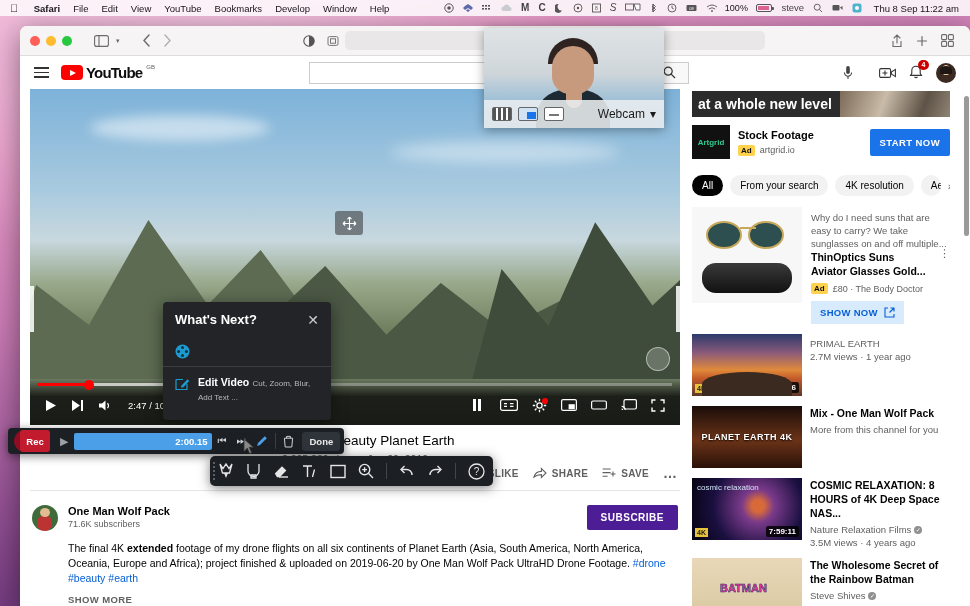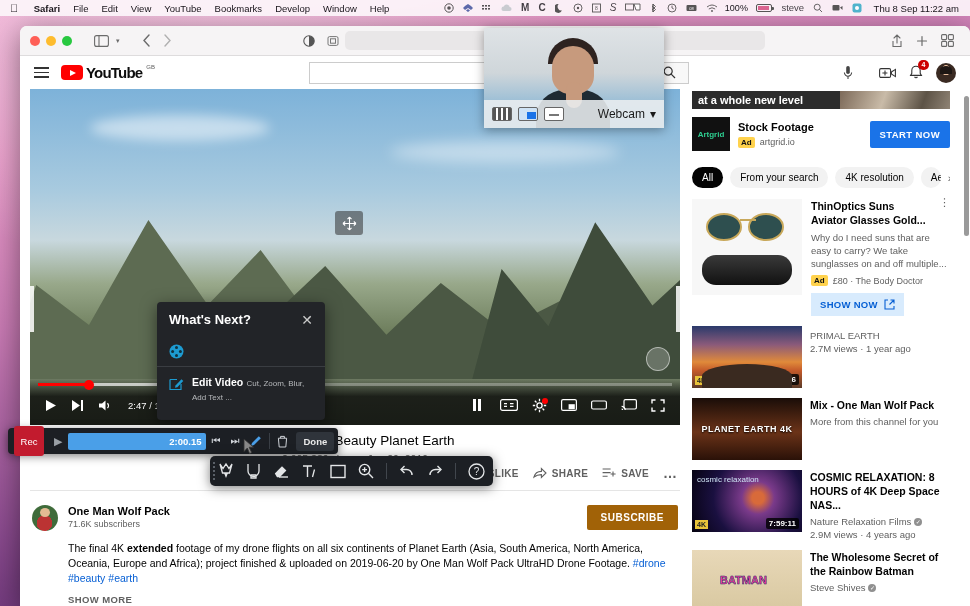--- a/index.html
+++ b/index.html
@@ -151,21 +151,21 @@
   }
   .ctr-ring {
     position:absolute; right:10px; top:258px; width:24px; height:24px; border-radius:50%;
     background:rgba(255,255,255,.22); border:1px solid rgba(255,255,255,.5);
   }
   .edge-bar { position:absolute; width:4px; height:46px; background:rgba(255,255,255,.85); top:197px; }
   .edge-bar.l { left: 0; } .edge-bar.r { right: 0; }
 
   
   #whatsnext {
-    position: absolute; left: 127px; top: 213px; width: 168px;
+    position: absolute; left: 133px; top: 213px; width: 168px;
     background: #222428; color: #e9e9e9; border-radius: 4px;
     box-shadow: 0 4px 16px rgba(0,0,0,.5); z-index: 22; padding-bottom: 10px;
   }
   #wn-head { display:flex; align-items:center; justify-content:space-between; padding: 10px 10px 8px 12px; }
   #wn-title { font-size: 13px; font-weight: bold; color: #fff; }
   #wn-close { color:#ccc; font-size: 14px; line-height: 1; padding: 0 2px; }
   .wn-item { display: flex; gap: 8px; padding: 8px 12px 7px; align-items: flex-start; }
   .wn-item + .wn-item { border-top: 1px solid #3a3d42; }
   .wn-ico { width: 15px; height: 15px; flex: 0 0 15px; margin-top: 1px; }
   .wn-t { font-size: 10.5px; font-weight: bold; color: #fff; margin-bottom: 2px; }
@@ -190,30 +190,30 @@
   #views { font-size: 10.5px; color: #606060; }
   #actions { margin-left: auto; display: flex; align-items: center; gap: 14px; color: #606060; }
   .act { display: flex; align-items: center; gap: 5px; font-size: 10px; font-weight: bold; letter-spacing: .3px; }
 
   #chanrow { display: flex; align-items: flex-start; padding: 14px 2px 0; border-top: 1px solid #e5e5e5; margin-top: 9px; }
   #chan-av { width: 26px; height: 26px; border-radius: 50%; margin-right: 10px; flex:0 0 26px;
     background: radial-gradient(circle at 48% 70%, #b33 0 34%, #3f6b3a 35% 100%); position:relative; overflow:hidden;}
   #chan-av::before{content:'';position:absolute;left:8px;top:3px;width:10px;height:9px;border-radius:50%;background:#e3bb93;}
   #chan-name { font-size: 11px; font-weight: bold; color: #030303; }
   #chan-subs { font-size: 9px; color: #606060; margin-top: 2px; }
-  #subscribe { margin-left: auto; background: #a16207; color: #fff; font-size: 10px;
+  #subscribe { margin-left: auto; background: #4c1d95; color: #fff; font-size: 10px;
     font-weight: bold; letter-spacing: .5px; padding: 7px 14px; border-radius: 2px; }
   #desc { padding: 10px 2px 0 38px; font-size: 10.5px; line-height: 15px; color: #030303; }
   #desc b { font-weight: bold; }
   .tag { color: #065fd4; }
   #showmore { font-size: 9.5px; font-weight: bold; color: #606060; padding: 8px 2px 0 38px; letter-spacing: .4px; }
 
   
-  #banner-ad { width: 100%; height: 18px; background: #2c2c2c; color: #fff;
-    font-size: 11px; font-weight: bold; display: flex; align-items: center; padding-left: 6px; position: relative; overflow:hidden;}
+  #banner-ad { width: 100%; height: 26px; background: #2c2c2c; color: #fff;
+    font-size: 14px; font-weight: bold; display: flex; align-items: center; padding-left: 6px; position: relative; overflow:hidden;}
   #banner-ad .photo { position:absolute; right:0; top:0; bottom:0; width: 110px;
     background: linear-gradient(110deg,#7d6a59,#c9bba8 40%,#5d5346 75%,#8f8374); }
   #artgrid-row { display: flex; align-items: center; gap: 8px; padding: 8px 0 10px; }
   #artgrid-logo { width: 38px; height: 34px; background: #111; color: #2ecc8f;
     display: flex; align-items: center; justify-content: center; font-size: 8px; font-weight: bold; }
   #artgrid-txt { flex: 1; }
   #artgrid-title { font-size: 11px; font-weight: bold; color: #030303; }
   #artgrid-sub { display: flex; align-items: center; gap: 5px; margin-top: 4px; }
   .adchip { background: #ffd24d; color: #111; font-size: 8px; font-weight: bold; padding: 1px 3px; border-radius: 2px; }
   #artgrid-dom { font-size: 9px; color: #606060; }
@@ -291,22 +291,22 @@
   .wc-btn.c::after{content:'';position:absolute;left:4px;top:6px;right:4px;height:2px;background:#777;}
   #wc-label { margin-left: auto; font-size: 12px; color: #1a1a1a; display:flex; align-items:center; gap:5px; }
 
   
   #recbar {
     position: absolute; left: 8px; top: 428px; height: 26px; z-index: 80;
     background: #1c1f24; border-radius: 4px; display: flex; align-items: center;
     padding: 0 4px 0 0; box-shadow: 0 2px 10px rgba(0,0,0,.5);
   }
   #recbtn {
-    width: 30px; height: 30px; background: #c21b2e; color: #fff; font-size: 9.5px; font-weight: normal;
-    display: flex; align-items: center; justify-content: center; border-radius: 3px; margin: 0 4px 0 6px;
+    width: 30px; height: 22px; background: #c21b2e; color: #fff; font-size: 9.5px; font-weight: bold;
+    display: flex; align-items: center; justify-content: center; border-radius: 3px; margin: 0 4px 0 12px;
   }
   #rec-dot { position:absolute; left: 6px; top: 2px; width: 22px; height: 22px; border-radius:50%; background:#8e0d22; z-index:-1; }
   #rec-play { color: #9aa0a6; padding: 0 6px; font-size: 11px; }
   #rec-timeline {
     width: 138px; height: 17px; background: #4a9fe8; border-radius: 2px;
     display: flex; align-items: center; justify-content: flex-end;
     color: #fff; font-size: 9.5px; font-weight: bold; padding-right: 5px;
   }
   .rec-ico { color: #cfd3d8; padding: 0 5px; font-size: 10px; display:flex; align-items:center;}
   .rec-sep { width:1px; height: 16px; background:#3a3f46; margin: 0 2px; }
@@ -793,25 +793,25 @@
         </div>
 
         <div id="shopad">
           <span id="shop-img">
             <span class="glass l"></span>
             <span class="glass r"></span>
             <span class="bridge"></span>
             <span class="case"></span>
           </span>
           <span id="shop-txt">
+            <div id="shop-desc">Why do I need suns that are easy to carry? We take sunglasses on and off multiple...</div>
             <div style="display:flex;align-items:flex-start;">
               <span id="shop-title">ThinOptics Suns Aviator Glasses Gold...</span>
               <span id="shop-kebab">⋮</span>
             </div>
-            <div id="shop-desc">Why do I need suns that are easy to carry? We take sunglasses on and off multiple...</div>
             <div id="shop-price">
               <span class="adchip">Ad</span>
               <span>£80 · The Body Doctor</span>
             </div>
             <span id="shopnow">
               <span>SHOW NOW</span>
               <span>
                 <svg width="11" height="11" viewBox="0 0 11 11">
                     <path d="M4 1H1v9h9V7" fill="none" stroke="#065fd4" stroke-width="1.1"></path>
                     <path d="M6.5 1H10v3.5M10 1 5.5 5.5" fill="none" stroke="#065fd4" stroke-width="1.1"></path>
@@ -850,21 +850,21 @@
           <span class="vthumb th-cosmic">
             <span class="v4k">4K</span>
             <span class="vdur">7:59:11</span>
           </span>
           <span class="vinfo">
             <div class="vtitle">COSMIC RELAXATION: 8 HOURS of 4K Deep Space NAS...</div>
             <div class="vchan">
               <span>Nature Relaxation Films</span>
               <span class="verified">✓</span>
             </div>
-            <div class="vstats">2.9M views · 4 years ago</div>
+            <div class="vstats">3.5M views · 4 years ago</div>
           </span>
         </div>
 
         <div class="vrow">
           <span class="vthumb th-batman">
             
           </span>
           <span class="vinfo">
             <div class="vtitle">The Wholesome Secret of the Rainbow Batman</div>
             <div class="vchan">

